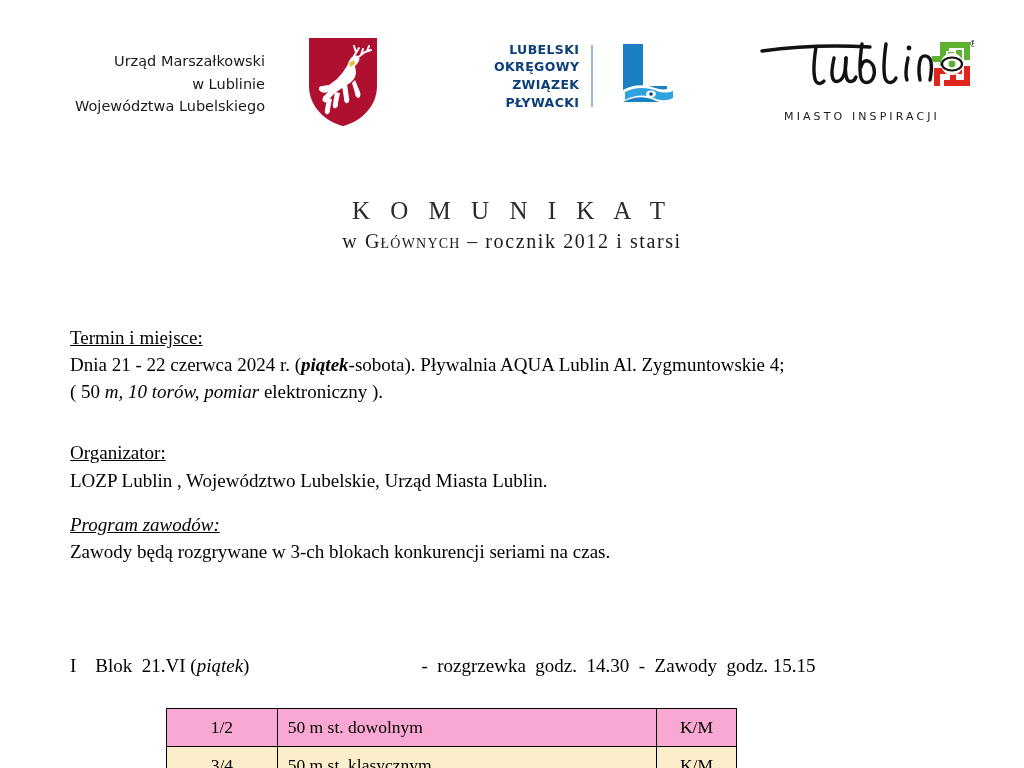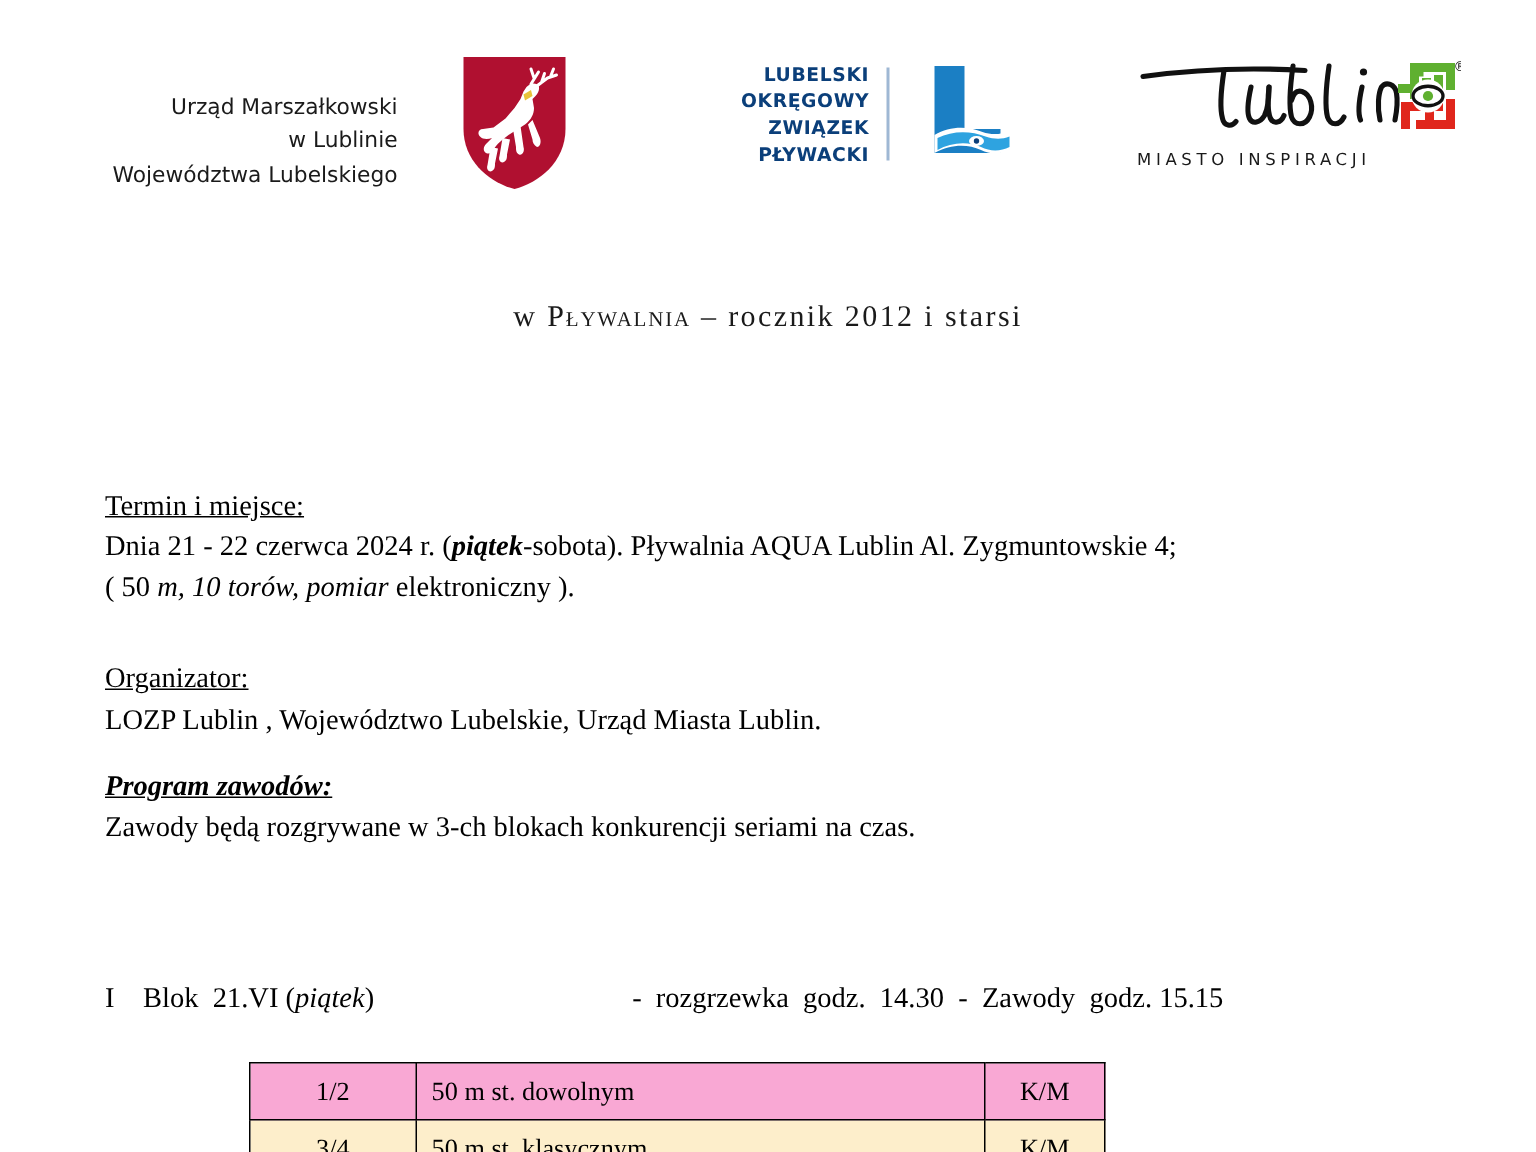--- a/index.html
+++ b/index.html
@@ -22,21 +22,21 @@
     top: 0; left: 0;
     width: 1024px;
     height: 160px;
   }
 
   
   .logo-marshal {
     position: absolute;
     left: 75px; top: 36px;
     display: flex;
-    align-items: flex-end;
+    align-items: center;
     gap: 32px;
   }
   .marshal-text {
     font-family: "DejaVu Sans", sans-serif;
     font-size: 14.5px;
     line-height: 1.55;
     text-align: right;
     color: #1a1a1a;
     padding-top: 4px;
     padding-right: 10px;
@@ -75,22 +75,22 @@
   .logo-lublin {
     position: absolute;
     left: 758px; top: 36px;
   }
   .lublin-wordmark { display: block; }
   .lublin-tag {
     font-family: "DejaVu Sans", sans-serif;
     font-size: 11px;
     letter-spacing: 3.1px;
     color: #1a1a1a;
-    text-align: left;
-    margin-top: 6px;
+    text-align: center;
+    margin-top: 16px;
     padding-right: 8px;
   }
 
   
   .title-block {
     position: absolute;
     top: 196px; left: 0;
     width: 1024px;
     text-align: center;
   }
@@ -127,21 +127,21 @@
     top: 324px;
     left: 70px;
     width: 906px;
     font-size: 19px;
     line-height: 1.43;
   }
   .para { margin: 0 0 0 0; }
   .spacer { height: 17px; }
   .hdr-ul { text-decoration: underline; }
   .bi-ul {
-    font-weight: bold;
+    font-weight: normal;
     font-style: italic;
     text-decoration: underline;
   }
   .just {
     text-align: justify;
     text-align-last: left;
   }
   .bi { font-weight: bold; font-style: italic; }
   .it { font-style: italic; }
 
@@ -265,23 +265,24 @@
         <ellipse cx="194" cy="28" rx="10" ry="6.5" fill="none" stroke="#111111" stroke-width="2.2"></ellipse>
         <circle cx="194" cy="28" r="3.4" fill="#5fb030"></circle>
       </g>
       <text x="211" y="11" font-family="'DejaVu Sans', sans-serif" font-size="9" fill="#111111">®</text>
     </svg>
     <div class="lublin-tag">MIASTO INSPIRACJI</div>
   </div>
 </div>
 
 <div class="title-block">
+  <div class="title-line1">K O M U N I K A T</div>
   <div class="title-line3">
     <span>w</span>
-    <span class="sc">Pływalnia</span>
+    <span class="sc">Głównych</span>
     <span>– rocznik 2012 i starsi</span>
   </div>
 </div>
 
 <div class="body-text">
 
   <div class="para">
     <div class="hdr-ul">Termin i miejsce:</div>
     <div class="just"><span>Dnia 21 - 22 czerwca 2024 r. (</span><span class="bi">piątek</span><span>-sobota). Pływalnia AQUA Lublin Al. Zygmuntowskie 4;</span></div>
     <div><span>( 50 </span><span class="it">m, 10 torów, pomiar</span><span> elektroniczny ).</span></div>

